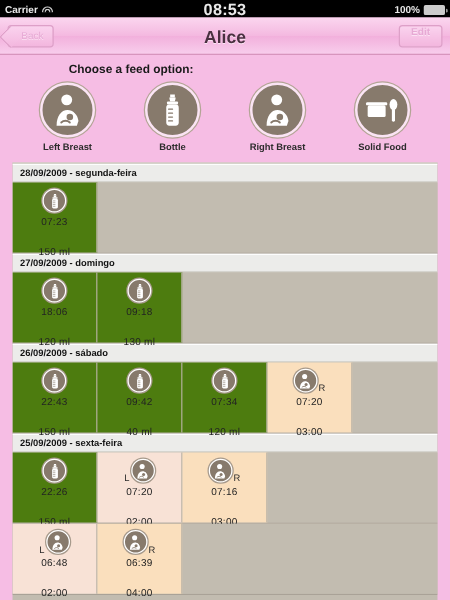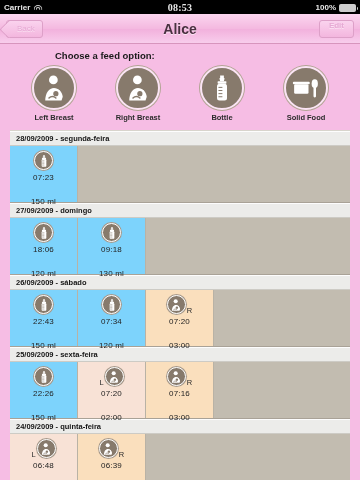--- a/index.html
+++ b/index.html
@@ -15,21 +15,21 @@
     height: 14px; width: 100%;
     background: #000;
     display: flex; align-items: center;
     color: #e8e8e8; font-size: 8px; font-weight: bold;
     padding: 0 4px;
     position: relative;
   }
   .sb-left { display: flex; align-items: center; gap: 3px; }
   .sb-center {
     position: absolute; left: 0; right: 0; text-align: center;
-    font-size: 10px; font-weight: bold; letter-spacing: .2px; font-family: Liberation Serif, serif;
+    font-size: 13px; font-weight: bold; letter-spacing: .2px;
   }
   .sb-right {
     margin-left: auto; display: flex; align-items: flex-end; gap: 3px;
     z-index: 2;
   }
   .wifi-ico { display: inline-block; width: 9px; height: 8px; position: relative; }
   .wifi-ico i {
     position: absolute; border: 1.2px solid #ccc; border-bottom: none;
     border-radius: 50% 50% 0 0 / 100% 100% 0 0;
     left: 50%; transform: translateX(-50%); bottom: 1px;
@@ -126,21 +126,21 @@
     border-bottom: 1px solid #a9a297;
   }
   .cell {
     width: 68px; height: 100%;
     display: flex; flex-direction: column; align-items: center;
     justify-content: flex-start;
     padding-top: 5px;
     border-right: 1px solid #b9b2a5;
     font-size: 8px; color: #232323;
   }
-  .cell.bottle  { background: #7dd3fc; }
+  .cell.bottle  { background: #4d7c0f; }
   .cell.left    { background: #f8e2d6; }
   .cell.right   { background: #fadfbd; }
   .cell-icon { height: 22px; display: flex; align-items: center; justify-content: center; }
   .cell-time { margin-top: 3px; letter-spacing: .2px; }
   .cell-amt  { margin-top: 15px; letter-spacing: .2px; }
   .side-tag {
     font-size: 7.5px; color: #2a2a2a; font-weight: normal;
     position: relative; top: 6px;
   }
   .icon-badge { display: flex; align-items: center; gap: 1px; }
@@ -184,49 +184,49 @@
             <circle cx="27" cy="33" r="7.5" fill="#ffffff"></circle>
             <circle cx="27" cy="33" r="4.2" fill="#877a6c"></circle>
             <path d="M16 40c3-3 8-3 11 0" stroke="#877a6c" stroke-width="2.4" fill="none" stroke-linecap="round"></path>
           </svg>
         </div>
         <div class="option-label">Left Breast</div>
       </div>
       <div class="option">
         <div class="option-circle">
           <svg width="30" height="30" viewBox="0 0 48 48">
-            <circle cx="23" cy="11" r="7" fill="#ffffff"></circle>
-            <path d="M10 44c0-12 6-20 14-20 7 0 13 6 14 14l-2 6z" fill="#ffffff"></path>
-            <circle cx="27" cy="33" r="7.5" fill="#ffffff"></circle>
-            <circle cx="27" cy="33" r="4.2" fill="#877a6c"></circle>
-            <path d="M16 40c3-3 8-3 11 0" stroke="#877a6c" stroke-width="2.4" fill="none" stroke-linecap="round"></path>
-          </svg>
-        </div>
-        <div class="option-label">Right Breast</div>
-      </div>
-      <div class="option">
-        <div class="option-circle">
-          <svg width="30" height="30" viewBox="0 0 48 48">
             <path d="M21 4h6v4h-6z" fill="#ffffff"></path>
             <path d="M20 8h8c0 3-1 4-1 5h-6c0-1-1-2-1-5z" fill="#ffffff"></path>
             <rect x="17" y="13" width="14" height="4" rx="1" fill="#ffffff"></rect>
             <rect x="16" y="17" width="16" height="27" rx="4" fill="#ffffff"></rect>
             <g stroke="#877a6c" stroke-width="1.6" stroke-linecap="round">
               <line x1="19" y1="23" x2="24" y2="23"></line>
               <line x1="19" y1="28" x2="24" y2="28"></line>
               <line x1="19" y1="33" x2="24" y2="33"></line>
               <line x1="19" y1="38" x2="24" y2="38"></line>
             </g>
           </svg>
         </div>
         <div class="option-label">Bottle</div>
       </div>
       <div class="option">
         <div class="option-circle">
           <svg width="30" height="30" viewBox="0 0 48 48">
+            <circle cx="23" cy="11" r="7" fill="#ffffff"></circle>
+            <path d="M10 44c0-12 6-20 14-20 7 0 13 6 14 14l-2 6z" fill="#ffffff"></path>
+            <circle cx="27" cy="33" r="7.5" fill="#ffffff"></circle>
+            <circle cx="27" cy="33" r="4.2" fill="#877a6c"></circle>
+            <path d="M16 40c3-3 8-3 11 0" stroke="#877a6c" stroke-width="2.4" fill="none" stroke-linecap="round"></path>
+          </svg>
+        </div>
+        <div class="option-label">Right Breast</div>
+      </div>
+      <div class="option">
+        <div class="option-circle">
+          <svg width="30" height="30" viewBox="0 0 48 48">
             <rect x="5" y="18" width="23" height="15" rx="2" fill="#ffffff"></rect>
             <rect x="3" y="14" width="27" height="4" rx="1.5" fill="#ffffff"></rect>
             <ellipse cx="38" cy="17" rx="5" ry="7" fill="#ffffff"></ellipse>
             <rect x="36" y="22" width="4" height="17" rx="1.8" fill="#ffffff"></rect>
           </svg>
         </div>
         <div class="option-label">Solid Food</div>
       </div>
     </div>
 </div>
@@ -342,20 +342,42 @@
                   <g stroke="#877a6c" stroke-width="1.6" stroke-linecap="round">
                     <line x1="19" y1="23" x2="24" y2="23"></line>
                     <line x1="19" y1="28" x2="24" y2="28"></line>
                     <line x1="19" y1="33" x2="24" y2="33"></line>
                     <line x1="19" y1="38" x2="24" y2="38"></line>
                   </g>
                 </svg>
               </span></span>
           </span>
         </div>
+        <div class="cell-time">09:42</div>
+        <div class="cell-amt">40 ml</div>
+      </div>
+      <div class="cell bottle">
+        <div class="cell-icon">
+          <span class="icon-badge">
+            <span><span style="display:inline-flex;width:19px;height:19px;border-radius:50%;background:#877a6c;border:1.5px solid #fff;box-shadow:0 0 0 1px #a79a8c;align-items:center;justify-content:center;">
+                <svg width="14" height="14" viewBox="0 0 48 48">
+                  <path d="M21 4h6v4h-6z" fill="#ffffff"></path>
+                  <path d="M20 8h8c0 3-1 4-1 5h-6c0-1-1-2-1-5z" fill="#ffffff"></path>
+                  <rect x="17" y="13" width="14" height="4" rx="1" fill="#ffffff"></rect>
+                  <rect x="16" y="17" width="16" height="27" rx="4" fill="#ffffff"></rect>
+                  <g stroke="#877a6c" stroke-width="1.6" stroke-linecap="round">
+                    <line x1="19" y1="23" x2="24" y2="23"></line>
+                    <line x1="19" y1="28" x2="24" y2="28"></line>
+                    <line x1="19" y1="33" x2="24" y2="33"></line>
+                    <line x1="19" y1="38" x2="24" y2="38"></line>
+                  </g>
+                </svg>
+              </span></span>
+          </span>
+        </div>
         <div class="cell-time">07:34</div>
         <div class="cell-amt">120 ml</div>
       </div>
       <div class="cell right">
         <div class="cell-icon">
           <span class="icon-badge">
             <span><span style="display:inline-flex;width:19px;height:19px;border-radius:50%;background:#877a6c;border:1.5px solid #fff;box-shadow:0 0 0 1px #a79a8c;align-items:center;justify-content:center;">
                 <svg width="14" height="14" viewBox="0 0 48 48">
                   <circle cx="23" cy="11" r="7" fill="#ffffff"></circle>
                   <path d="M10 44c0-12 6-20 14-20 7 0 13 6 14 14l-2 6z" fill="#ffffff"></path>
@@ -427,21 +449,20 @@
                 </svg>
               </span></span>
             <span class="side-tag">R</span>
           </span>
         </div>
         <div class="cell-time">07:16</div>
         <div class="cell-amt">03:00</div>
       </div>
       <div style="flex: 1 1 0%; background: rgb(194, 188, 176);"></div>
     </div>
-    <div class="sec-header">24/09/2009 - quinta-feira</div>
     <div class="sec-row">
       <div class="cell left">
         <div class="cell-icon">
           <span class="icon-badge">
             <span class="side-tag">L</span>
             <span><span style="display:inline-flex;width:19px;height:19px;border-radius:50%;background:#877a6c;border:1.5px solid #fff;box-shadow:0 0 0 1px #a79a8c;align-items:center;justify-content:center;">
                 <svg width="14" height="14" viewBox="0 0 48 48">
                   <circle cx="23" cy="11" r="7" fill="#ffffff"></circle>
                   <path d="M10 44c0-12 6-20 14-20 7 0 13 6 14 14l-2 6z" fill="#ffffff"></path>
                   <circle cx="27" cy="33" r="7.5" fill="#ffffff"></circle>

